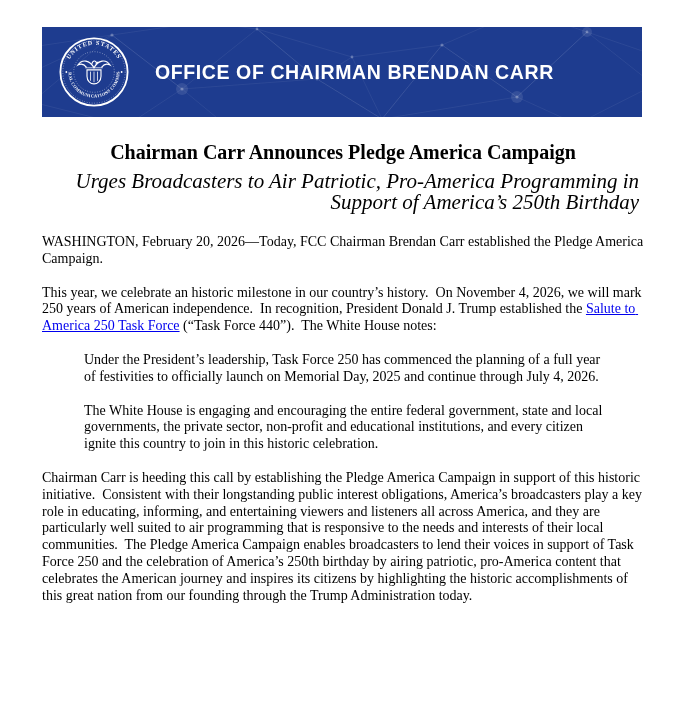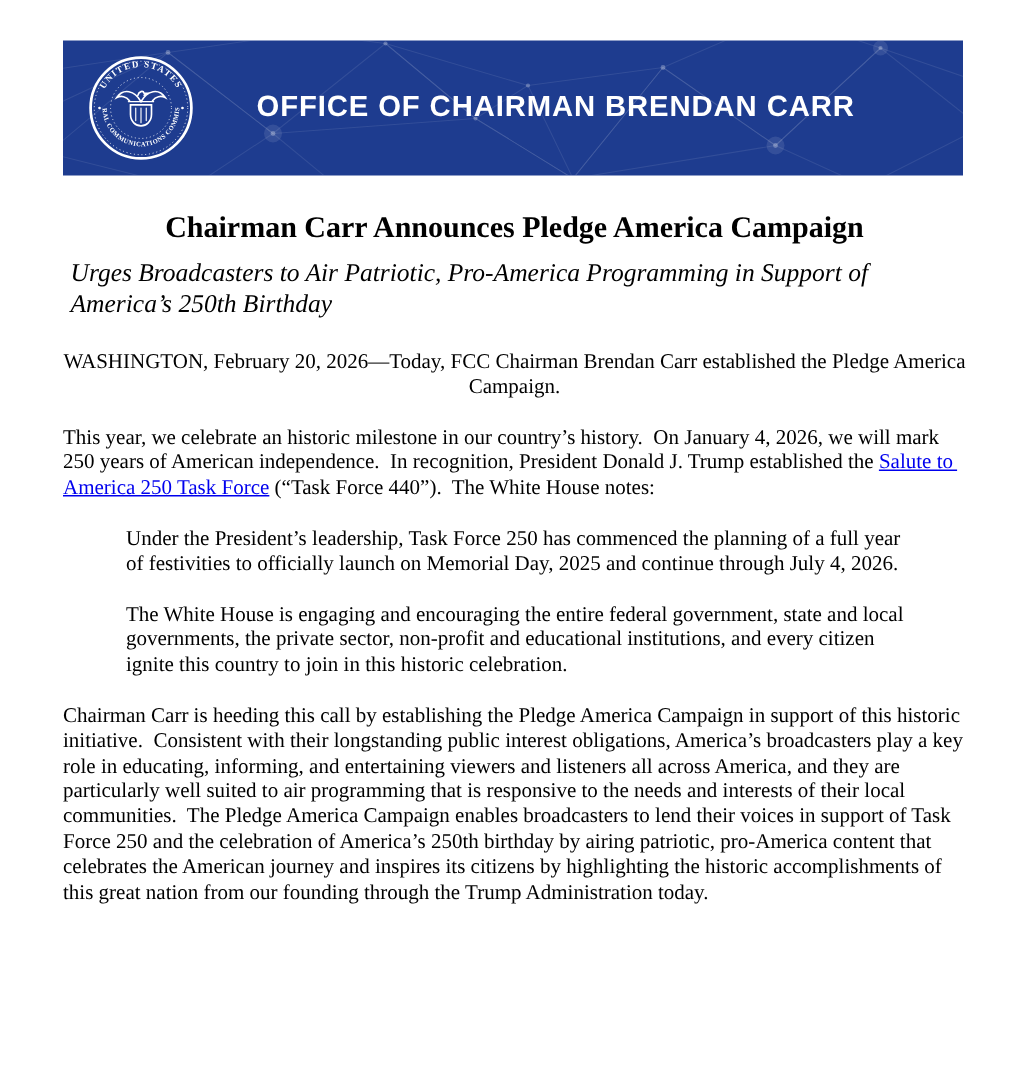--- a/index.html
+++ b/index.html
@@ -26,21 +26,21 @@
     overflow:hidden;
   }
   .banner-pattern{
     position:absolute;inset:0;width:100%;height:100%;
     pointer-events:none;
   }
   .seal-wrap{
     position:absolute;left:17px;top:10px;width:70px;height:70px;
   }
   .banner-title{
-    position:absolute;left:129px;top:50%;
+    position:absolute;left:113px;top:50%;
     transform:translateY(-50%);
     font-family:"Liberation Sans",sans-serif;
     font-weight:700;
     font-size:19.5px;
     letter-spacing:0.6px;
     color:#ffffff;
     white-space:nowrap;
   }
 
   
@@ -52,31 +52,31 @@
   }
   .headline{
     font-size:20px;
     line-height:20px;
     font-weight:700;
     text-align:center;
     margin:25px 0 0 0;
   }
   .subheadline{
     font-style:italic;
-    font-size:17px;
+    font-size:21px;
     line-height:21px;
-    text-align:left;
+    text-align:right;
     max-width:592px;
     margin:9px auto 0 auto;
   }
   .body-para{
     margin:17px 0 0 0;
     white-space:pre-wrap;
   }
-  .body-para.first{margin-top:21px;text-align:center;}
+  .body-para.first{margin-top:21px;}
   .quote{
     margin:17px 32px 0 42px;
     white-space:pre-wrap;
   }
   .doc-link{
     color:var(--link-blue);
     text-decoration:underline;
     cursor:pointer;
   }
 </style>
@@ -142,21 +142,21 @@
   </header>
 
   <main class="content">
 
     <h1 class="headline">Chairman Carr Announces Pledge America Campaign</h1>
 
     <p class="subheadline">Urges Broadcasters to Air Patriotic, Pro-America Programming in Support of America’s 250th Birthday</p>
 
     <p class="body-para first">WASHINGTON, February 20, 2026—Today, FCC Chairman Brendan Carr established the Pledge America Campaign.</p>
 
-    <p class="body-para"><span>This year, we celebrate an historic milestone in our country’s history.  On January 4, 2026, we will mark 250 years of American independence.  In recognition, President Donald J. Trump established the </span><a class="doc-link" href="#">Salute to America 250 Task Force</a><span> (“Task Force 440”).  The White House notes:</span></p>
+    <p class="body-para"><span>This year, we celebrate an historic milestone in our country’s history.  On November 4, 2026, we will mark 250 years of American independence.  In recognition, President Donald J. Trump established the </span><a class="doc-link" href="#">Salute to America 250 Task Force</a><span> (“Task Force 440”).  The White House notes:</span></p>
 
     <blockquote class="quote">Under the President’s leadership, Task Force 250 has commenced the planning of a full year of festivities to officially launch on Memorial Day, 2025 and continue through July 4, 2026.</blockquote>
 
     <blockquote class="quote">The White House is engaging and encouraging the entire federal government, state and local governments, the private sector, non-profit and educational institutions, and every citizen ignite this country to join in this historic celebration.</blockquote>
 
 
     <p class="body-para">Chairman Carr is heeding this call by establishing the Pledge America Campaign in support of this historic initiative.  Consistent with their longstanding public interest obligations, America’s broadcasters play a key role in educating, informing, and entertaining viewers and listeners all across America, and they are particularly well suited to air programming that is responsive to the needs and interests of their local communities.  The Pledge America Campaign enables broadcasters to lend their voices in support of Task Force 250 and the celebration of America’s 250th birthday by airing patriotic, pro-America content that celebrates the American journey and inspires its citizens by highlighting the historic accomplishments of this great nation from our founding through the Trump Administration today.</p>
 
   </main>
 </div>

